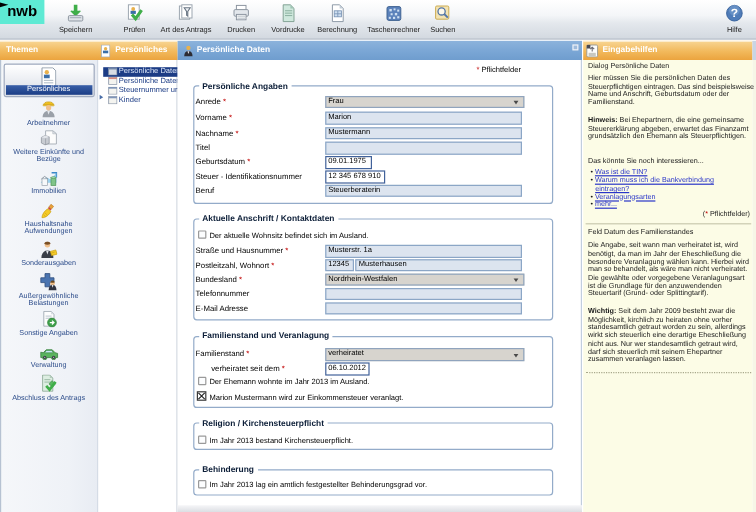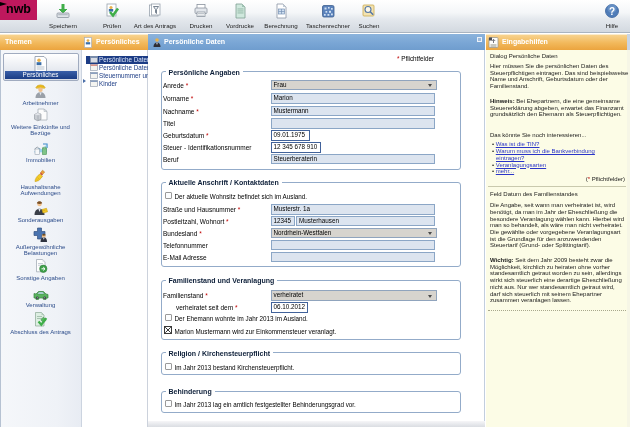--- a/index.html
+++ b/index.html
@@ -6,21 +6,21 @@
 html,body { width:630px; height:427px; }
 body { font-family:"Liberation Sans", sans-serif; overflow:hidden; }
 #app { position:relative; width:630px; height:427px; background:#ffffff; overflow:hidden; }
 .abs { position:absolute; }
 
 #toolbar { position:absolute; left:0; top:0; width:630px; height:33px;
   background:linear-gradient(#ffffff 0%, #f4f6f8 40%, #e4e8ed 60%, #d3d9e0 100%);
   border-bottom:1px solid #aab4c0; }
 .tb { position:absolute; top:3px; text-align:center; font-size:6.2px; color:#222; line-height:7px; }
 .tb svg { display:block; margin:0 auto 2.5px auto; }
-#logo { position:absolute; left:0; top:0; width:37px; height:20px; background:#be185d;
+#logo { position:absolute; left:0; top:0; width:37px; height:20px; background:#5eead4;
   color:#000; font-weight:bold; font-size:12.5px; text-align:center; line-height:19px; }
 #logowedge { position:absolute; left:0; top:2px; width:0; height:0;
   border-top:2.5px solid transparent; border-bottom:2.5px solid transparent; border-left:7px solid #000; }
 
 .hdr { position:absolute; top:34px; height:15.5px; font-size:7px; font-weight:bold; color:#fff; line-height:15.5px; z-index:5; }
 .hdr-orange { background:linear-gradient(#f8d695 0%, #f2b95c 55%, #eba43e 100%); box-shadow:inset 0 1px 0 rgba(255,255,255,0.55); }
 .hdr-blue { background:linear-gradient(#8cb3dc 0%, #7aa6d5 55%, #6f9dce 100%); }
 
 #sidebar { position:absolute; left:0; top:47px; width:81.5px; height:380px;
   background:linear-gradient(to right,#f5f7fa 0%, #eff2f7 70%, #e8ecf3 100%);

